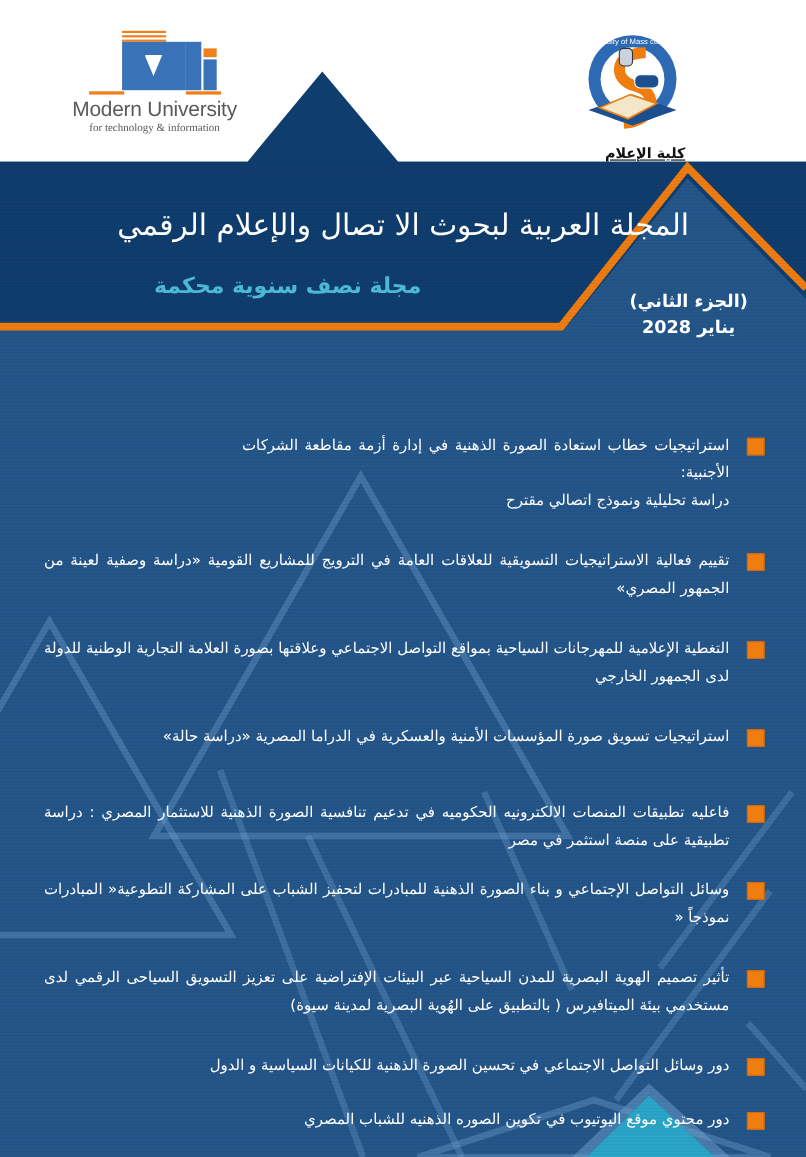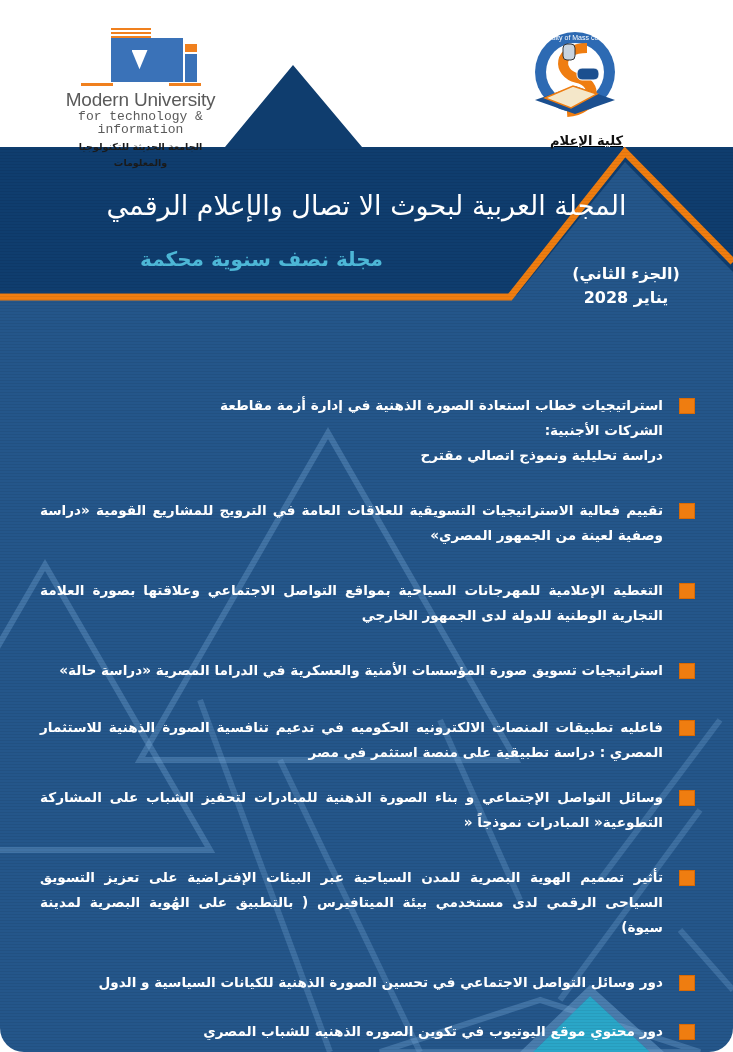--- a/index.html
+++ b/index.html
@@ -1,54 +1,54 @@
 <!DOCTYPE html>
 <html><head>
   <meta charset="utf-8">
   <style>
     * { margin: 0; padding: 0; box-sizing: border-box; }
     html, body { width: 733px; height: 1052px; overflow: hidden; background: #ffffff; }
     body { position: relative; font-family: "DejaVu Sans", sans-serif; }
 
-    .cover { position: absolute; left: 0; top: 0; width: 733px; height: 1052px; overflow: hidden; border-radius: 24px; }
+    .cover { position: absolute; left: 0; top: 0; width: 733px; height: 1052px; overflow: hidden; }
 
     
     .bg-svg { position: absolute; left: 0; top: 0; width: 733px; height: 1052px; }
 
     
     .logo-left { position: absolute; left: 58px; top: 26px; width: 165px; height: 120px; text-align: center; }
     .mti-mark { position: relative; width: 120px; height: 62px; margin: 0 auto; }
     .mti-stripes { position: absolute; left: 30px; top: 2px; width: 40px; height: 12px; }
     .mti-stripes div { height: 2px; background: #f0801e; margin-bottom: 2px; }
     .mti-letters { position: absolute; left: 30px; top: 12px; width: 84px; height: 44px; }
     .mti-m { position: absolute; left: 0; top: 0; width: 58px; height: 44px; background: #3a72b8; }
     .mti-m-notch { position: absolute; left: 21px; top: 12px; width: 16px; height: 32px; background: #fff; clip-path: polygon(0 0, 100% 0, 50% 60%); }
     .mti-t { position: absolute; left: 58px; top: 0; width: 14px; height: 44px; background: #3a72b8; }
     .mti-i-dot { position: absolute; left: 74px; top: 6px; width: 12px; height: 8px; background: #f0801e; }
     .mti-i { position: absolute; left: 74px; top: 16px; width: 12px; height: 28px; background: #3a72b8; }
     .mti-underline { position: absolute; left: 0; top: 57px; width: 120px; height: 3px; }
     .mti-underline .l { position: absolute; left: 0; width: 32px; height: 3px; background: #f0801e; }
     .mti-underline .r { position: absolute; right: 0; width: 32px; height: 3px; background: #f0801e; }
     .mu-name { font-family: "Liberation Sans", sans-serif; font-size: 19px; color: #5a5a5a; line-height: 20px; margin-top: 2px; letter-spacing: -0.2px; }
-    .mu-sub { font-family: Liberation Mono, monospace; font-size: 13px; color: #5a5a5a; line-height: 13px; }
+    .mu-sub { font-family: Liberation Serif, serif; font-size: 10px; color: #5a5a5a; line-height: 13px; }
     .mu-ar { font-family: "DejaVu Sans", sans-serif; font-size: 9.5px; color: #1a1a1a; font-weight: bold; line-height: 16px; margin-top: 3px; direction: rtl; }
 
     .logo-right { position: absolute; left: 527px; top: 28px; width: 96px; height: 120px; text-align: right; text-decoration: underline; }
     .fmc-emblem { position: relative; width: 96px; height: 96px; }
     .fmc-label { font-family: "DejaVu Sans", sans-serif; font-size: 13px; font-weight: bold; color: #111; direction: rtl; line-height: 18px; margin-top: 4px; }
 
     
     .main-title { position: absolute; left: 0; width: 733px; top: 190px; text-align: center; color: #ffffff; font-size: 27px; font-weight: normal; direction: rtl; letter-spacing: 0.2px; }
     .sub-title { position: absolute; left: 140px; width: 320px; top: 247px; text-align: left; color: #4db7d6; font-size: 20px; font-weight: bold; direction: rtl; }
 
     .issue-block { position: absolute; left: 556px; top: 262px; width: 140px; text-align: center; direction: rtl; color: #ffffff; font-weight: bold; font-size: 16px; line-height: 24px; }
 
     
     .articles { position: absolute; left: 40px; top: 393px; width: 655px; direction: rtl; }
-    .article { position: relative; padding-right: 32px; color: #ffffff; font-size: 13.6px; font-weight: bold; line-height: 25px; text-align: justify; }
+    .article { position: relative; padding-right: 32px; color: #ffffff; font-size: 13.6px; font-weight: normal; line-height: 25px; text-align: justify; }
     .article .bullet { position: absolute; right: 0; top: 5px; width: 16px; height: 16px; background: #ef7d10; border: 1px solid #d96a05; }
     .article .text { display: block; }
   </style>
 </head>
 <body>
 
 <div class="cover">
 
   <svg class="bg-svg" viewBox="0 0 733 1052" preserveAspectRatio="none">
     <defs>
@@ -103,21 +103,20 @@
         <div class="mti-i-dot"></div>
         <div class="mti-i"></div>
       </div>
       <div class="mti-underline">
           <div class="l"></div>
           <div class="r"></div>
         </div>
     </div>
     <div class="mu-name">Modern University</div>
     <div class="mu-sub">for technology &amp; information</div>
-    <div class="mu-ar">الجامعة الحديثة للتكنولوجيا والمعلومات</div>
   </div>
 
   <div class="logo-right">
     <svg class="fmc-emblem" viewBox="0 0 96 96">
       <circle cx="48" cy="44" r="40" fill="#2d6ab3"></circle>
       <circle cx="48" cy="44" r="29" fill="#ffffff"></circle>
       <path d="M60 20 C30 20 30 45 50 50 C72 55 70 82 40 84" fill="none" stroke="#ef7d10" stroke-width="10"></path>
       <rect x="36" y="16" width="12" height="16" rx="4" fill="#c8d3de" stroke="#333" stroke-width="1"></rect>
       <rect x="50" y="40" width="22" height="12" rx="5" fill="#1b4f8f" stroke="#fff" stroke-width="1"></rect>
       <polygon points="8,72 48,58 88,72 48,86" fill="#1b4f8f"></polygon>
@@ -142,21 +141,21 @@
       <span class="text">دراسة تحليلية ونموذج اتصالي مقترح</span>
     </div>
     <div class="article" style="margin-bottom:30px;">
       <span class="bullet"></span>
       <span class="text">تقييم فعالية الاستراتيجيات التسويقية للعلاقات العامة في الترويج للمشاريع القومية «دراسة وصفية لعينة من الجمهور المصري»</span>
     </div>
     <div class="article" style="margin-bottom:30px;">
       <span class="bullet"></span>
       <span class="text">التغطية الإعلامية للمهرجانات السياحية بمواقع التواصل الاجتماعي وعلاقتها بصورة العلامة التجارية الوطنية للدولة لدى الجمهور الخارجي</span>
     </div>
-    <div class="article" style="margin-bottom:32px;">
+    <div class="article" style="margin-bottom:44px;">
       <span class="bullet"></span>
       <span class="text">استراتيجيات تسويق صورة المؤسسات الأمنية والعسكرية في الدراما المصرية «دراسة حالة»</span>
     </div>
     <div class="article" style="margin-bottom:20px;">
       <span class="bullet"></span>
       <span class="text">فاعليه تطبيقات المنصات الالكترونيه الحكوميه في تدعيم تنافسية الصورة الذهنية  للاستثمار المصري : دراسة تطبيقية على منصة  استثمر في مصر</span>
     </div>
     <div class="article" style="margin-bottom:30px;">
       <span class="bullet"></span>
       <span class="text">وسائل التواصل الإجتماعي  و بناء الصورة الذهنية للمبادرات لتحفيز الشباب على المشاركة التطوعية« المبادرات نموذجاً «</span>

